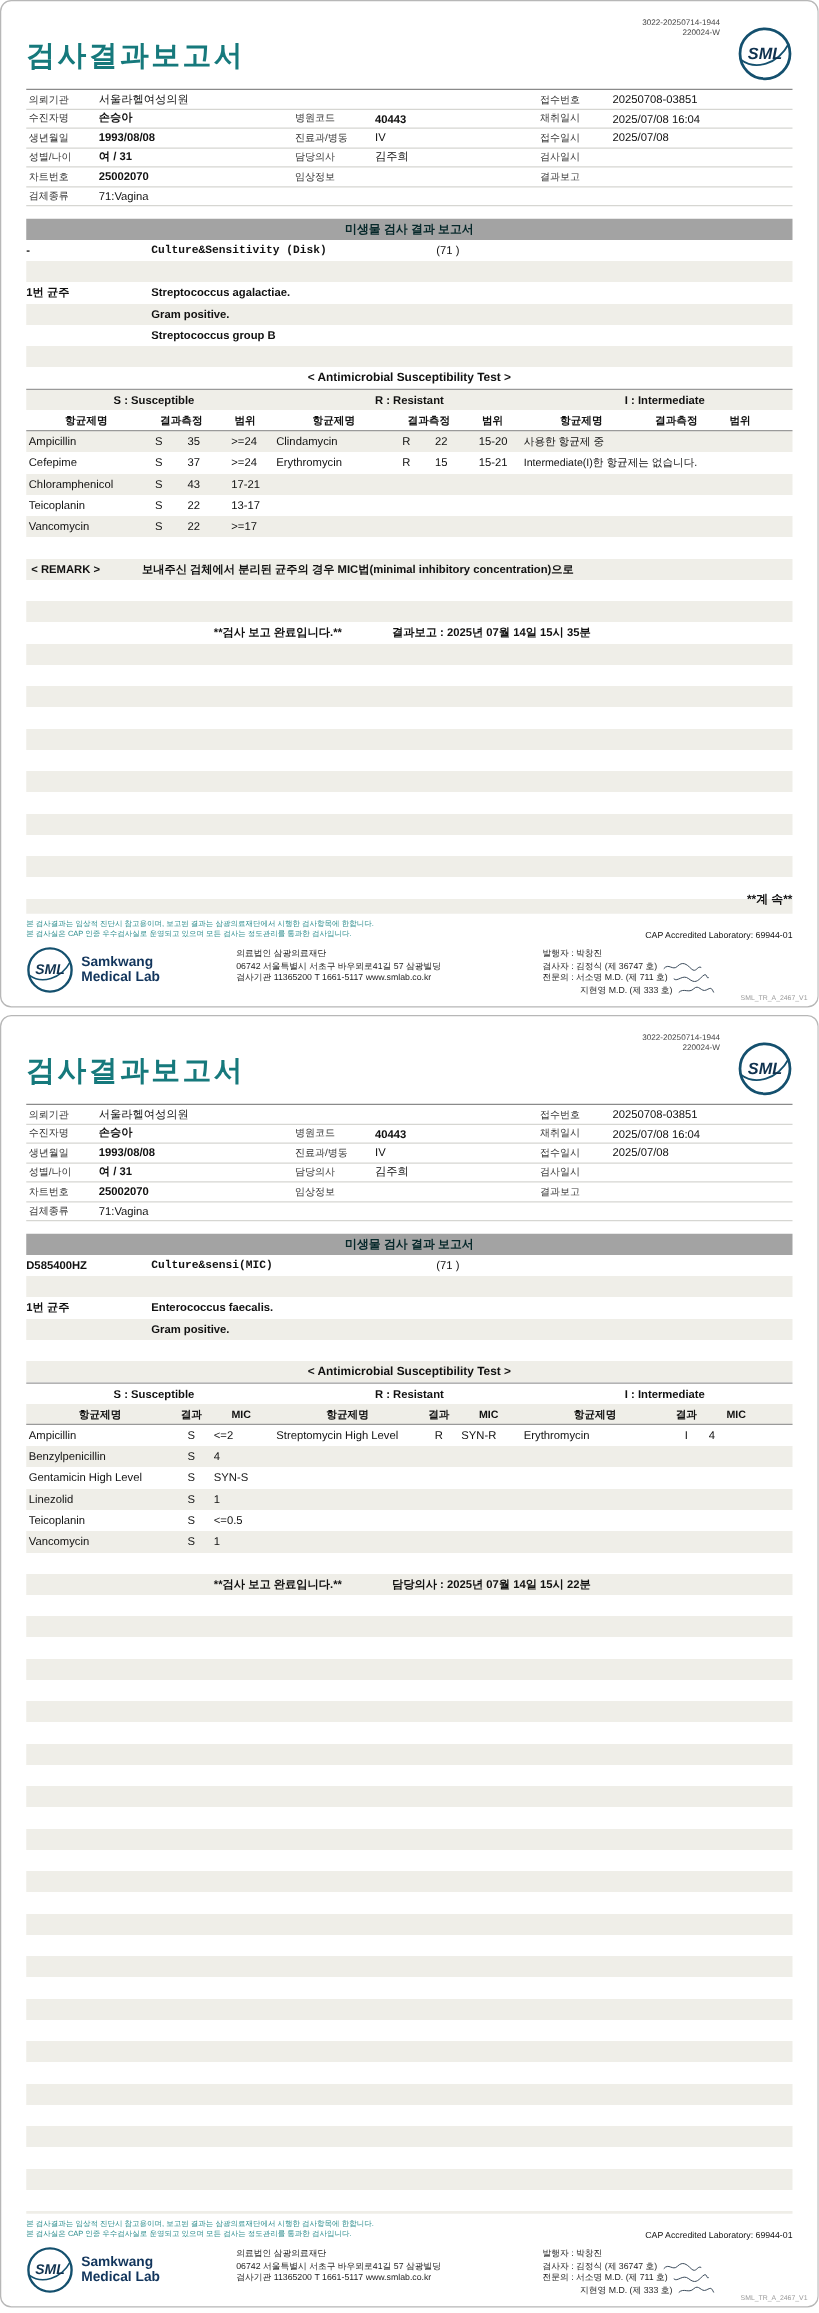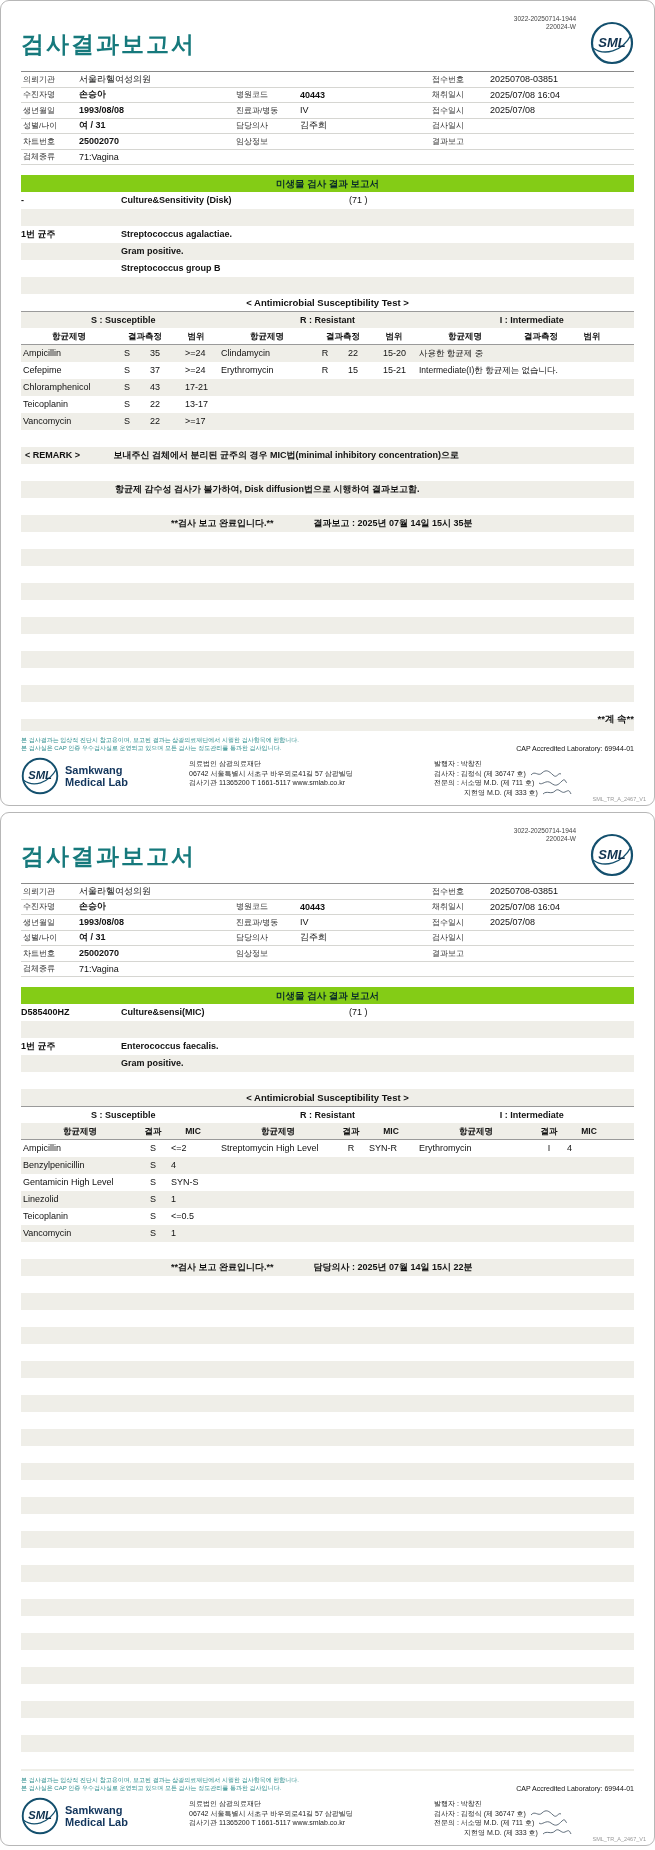--- a/index.html
+++ b/index.html
@@ -45,35 +45,35 @@
     border-bottom:1px solid #d6d6d2;
   }
   .ilab { font-size:8px; color:#333; padding-left:2px; }
   .ival { font-size:9px; color:#111; }
   .ival[data-b="1"] { font-weight:700; }
 
   
   .secbar {
     margin-top:10px;
     height:17px; line-height:17px;
-    background:#84cc16; color:#06282a;
+    background:#a3a3a3; color:#06282a;
     text-align:center; font-size:9.5px; font-weight:700;
   }
 
   
   .zone {
     flex:1 1 auto;
     position:relative;
     background:repeating-linear-gradient(to bottom,#ffffff 0 17px,#efeee8 17px 34px);
   }
   .zr { height:17px; line-height:17px; font-size:9px; }
 
   .trow { display:grid; grid-template-columns:100px 228px 1fr; }
   .tcode { font-weight:700; }
-  .tname { font-weight:700; }
+  .tname { font-weight:700;font-family:Liberation Mono, monospace; }
 
   .orow { display:grid; grid-template-columns:100px 1fr; }
   .strain { font-weight:700; }
   .orgname { font-weight:700; }
 
   .asttitle { text-align:center; font-weight:700; font-size:9.5px; }
 
   .legend {
     display:grid; grid-template-columns:1fr 1fr 1fr;
     font-weight:700; border-top:1px solid #9a9a9a;
@@ -327,21 +327,20 @@
           <span class="note"></span>
         </div>
       </div>
 
     <div class="zr"></div>
     <div class="zr rrow">
       <span class="rlab">&lt; REMARK &gt;</span>
       <span>보내주신 검체에서 분리된 균주의 경우 MIC법(minimal inhibitory concentration)으로</span>
     </div>
     <div class="zr"></div>
-    <div class="zr r2">항균제 감수성 검사가 불가하여, Disk diffusion법으로 시행하여 결과보고함.</div>
     <div class="zr"></div>
     <div class="zr crow">
       <span class="cmain">**검사 보고 완료입니다.**</span>
       <span class="ctime">결과보고 : 2025년 07월 14일 15시 35분</span>
     </div>
 
     <div class="cont">**계  속**</div>
   </div>
 
   <div class="disc">

